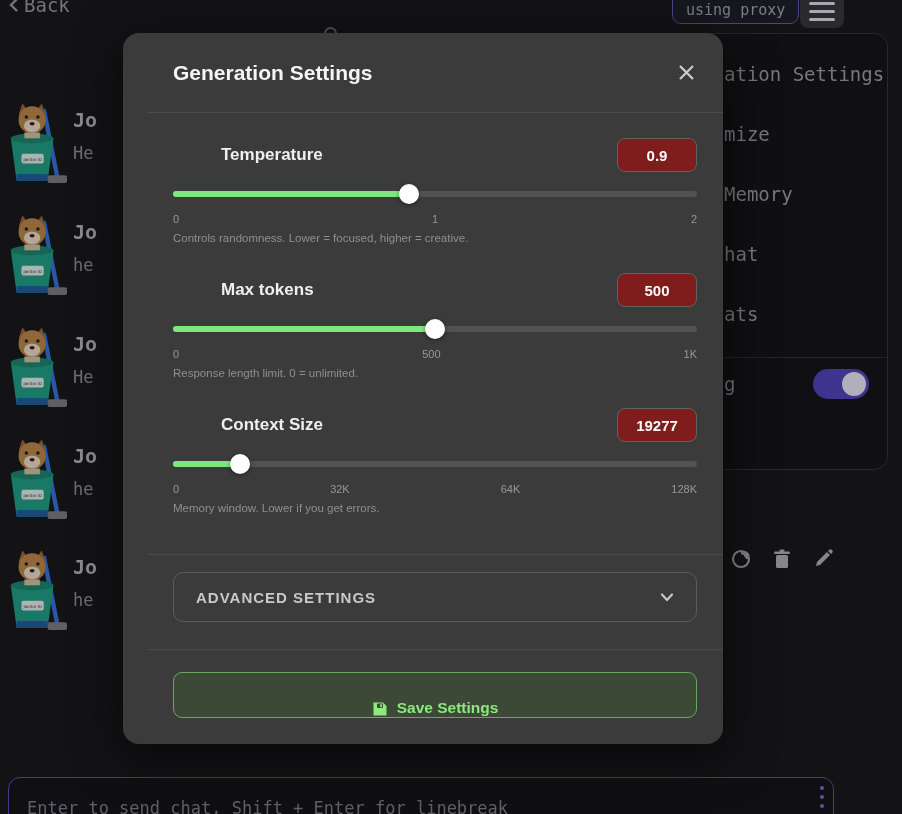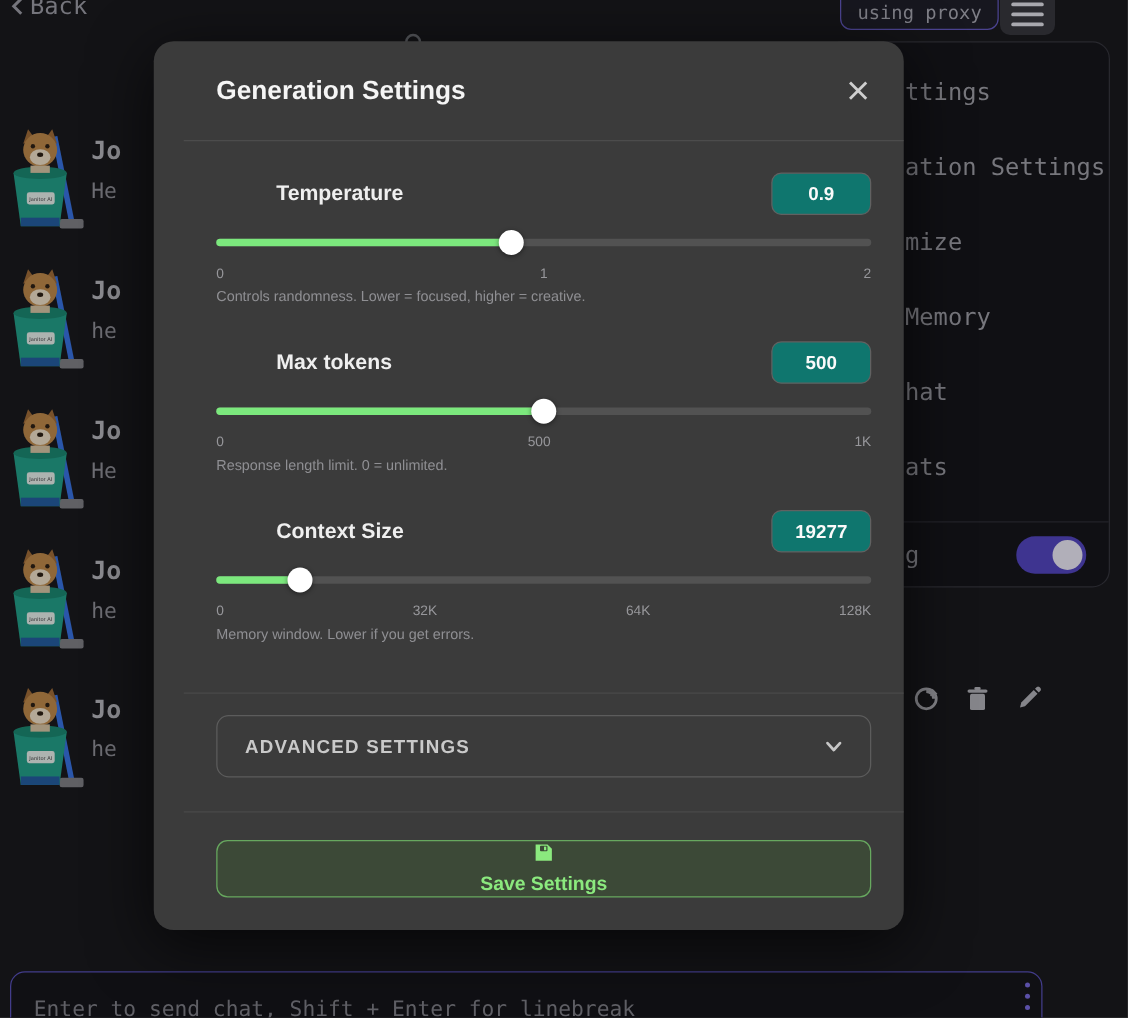--- a/index.html
+++ b/index.html
@@ -94,21 +94,21 @@
   }
   .modal-title { font-size:21px; font-weight:700; color:#f5f5f5; }
   .close-btn { width:26px; height:26px; display:flex; align-items:center; justify-content:center; cursor:pointer; }
   .modal-body { padding:25px 26px 0 26px; }
 
   .setting { margin-bottom:29px; }
   .label-row { display:flex; align-items:center; justify-content:space-between; height:34px;margin-left:48px; }
   .setting-label { font-size:17px; font-weight:700; color:#efefef; }
   .value-box {
     min-width:80px; height:34px; padding:0 10px;
-    background:#0f766e; border:1px solid #616161; border-radius:8px;
+    background:#7f1d1d; border:1px solid #616161; border-radius:8px;
     display:flex; align-items:center; justify-content:center;
     font-size:15px; font-weight:700; color:#fafafa; cursor:text;
   }
   .slider { position:relative; height:20px; margin-top:12px; cursor:pointer; }
   .slider .track { position:absolute; left:0; right:0; top:7px; height:6px; border-radius:3px; background:#525252; }
   .slider .fill  { position:absolute; left:0; top:7px; height:6px; border-radius:3px; background:#7ce87d; }
   .slider .thumb {
     position:absolute; top:0; width:20px; height:20px; border-radius:50%;
     background:#ffffff; box-shadow:0 1px 4px rgba(0,0,0,.45);
   }
@@ -118,24 +118,23 @@
   .hr-full { height:1px; background:#4a4a4a; margin:40px -26px 0 -26px; }
   .advanced {
     margin-top:17px; height:50px; border:1px solid #5c5c5c; border-radius:10px;
     display:flex; align-items:center; justify-content:space-between;
     padding:0 20px 0 22px; cursor:pointer;
   }
   .advanced-label { font-size:15px; font-weight:700; letter-spacing:1px; color:#c9c9c9; }
   .save-btn {
     margin:22px 0 0 0; height:46px; width:100%;
     border:1.5px solid #67a85f; border-radius:9px; background:#3c4937;
-    display:flex; align-items:center; justify-content:center; gap:9px;
+    display:flex; align-items:flex-end; justify-content:center; gap:9px;
     color:#8be97e; font-size:15.5px; font-weight:700; cursor:pointer;
     font-family:"Liberation Sans", sans-serif;
-    flex-direction:column;
   }
 </style>
 </head>
 <body>
 
 <div class="back-btn mono">
   <svg width="12" height="16" viewBox="0 0 12 16">
       <polyline points="9,2 3,8 9,14" fill="none" stroke="#75757c" stroke-width="2.4"></polyline>
     </svg>
   <span>Back</span>
@@ -266,23 +265,20 @@
     <rect x="20" y="30" width="16" height="6" fill="#bcab8e"></rect>
   </svg>
   <div class="texts">
     <div class="name">Jo</div>
     <div class="preview">he</div>
   </div>
 </div>
 
 <div class="side-panel mono">
   <div class="menu-item">
-      <span>ttings</span>
-    </div>
-  <div class="menu-item">
       <span>ation Settings</span>
     </div>
   <div class="menu-item">
       <span>mize</span>
     </div>
   <div class="menu-item">
       <span>Memory</span>
     </div>
   <div class="menu-item">
       <span>hat</span>

